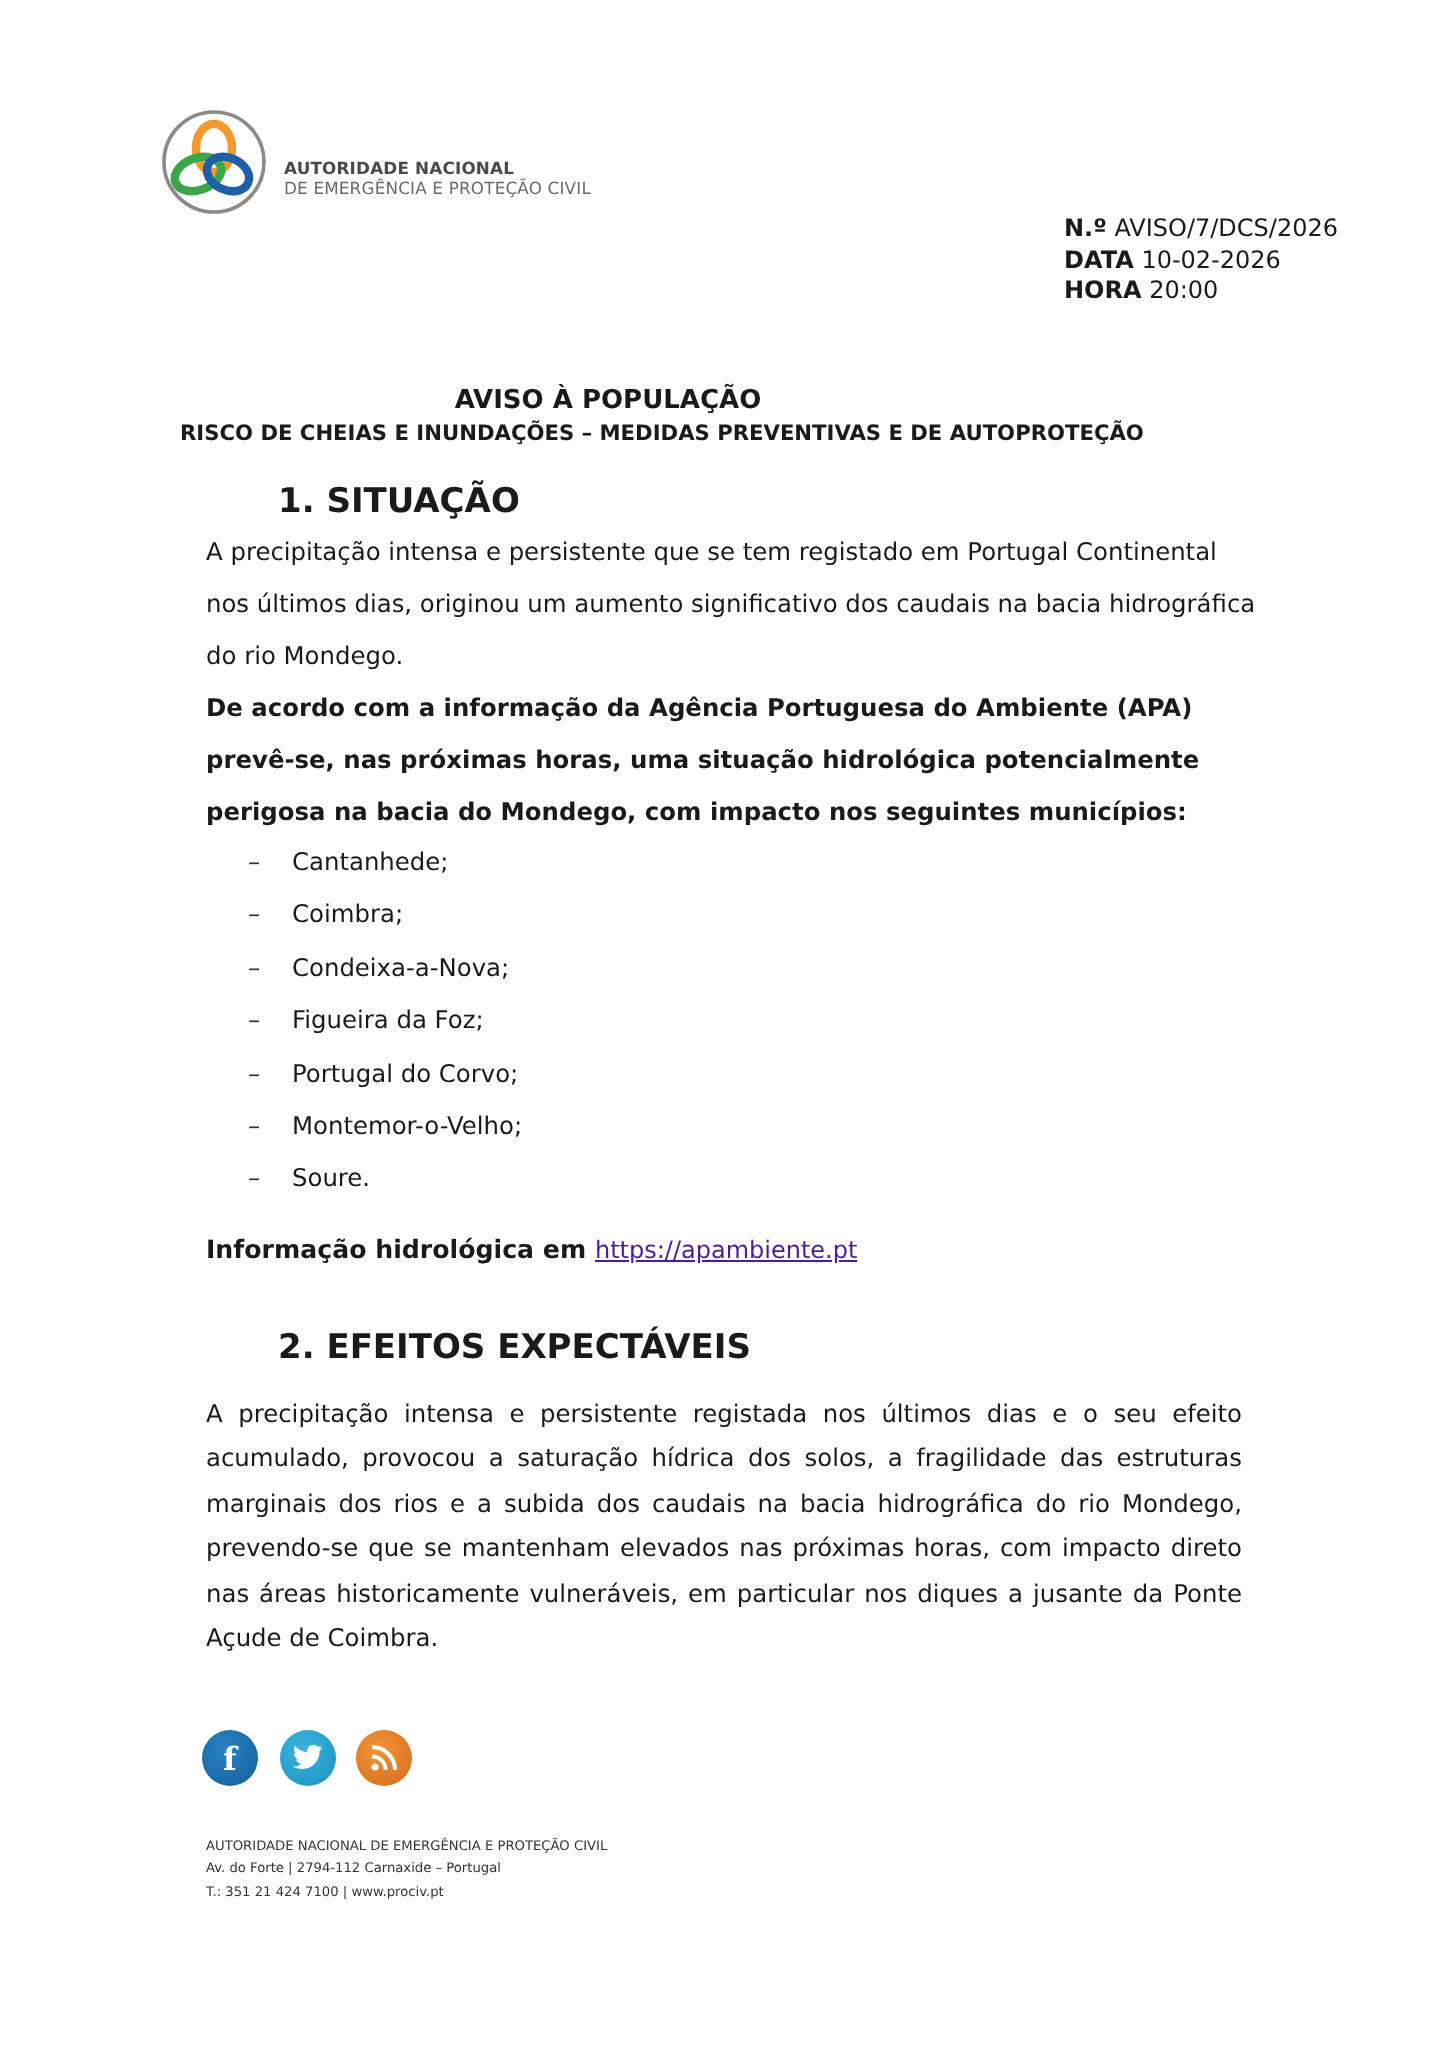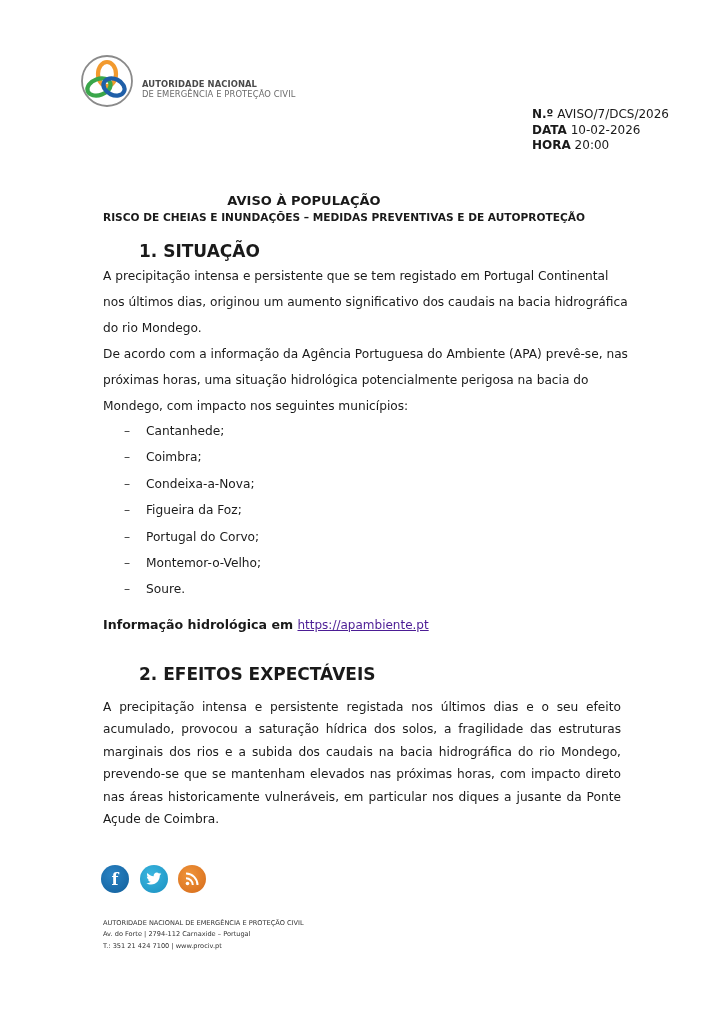--- a/index.html
+++ b/index.html
@@ -9,21 +9,21 @@
 
   
   .logo { left: 80px; top: 54px; width: 54px; height: 54px; }
   .org-name { left: 142px; top: 79px; font-size: 8.4px; line-height: 10px; color: #555; letter-spacing: 0.1px; }
   .org-name .l1 { font-weight: bold; color: #4a4a4a; }
   .org-name .l2 { color: #6a6a6a; }
   .meta { left: 532px; top: 71px; font-size: 12px; line-height: 15.5px; margin-top: 36px; }
   .meta b { font-weight: bold; }
 
   .title { left: 0; width: 608px; top: 163px; text-align: center; font-weight: bold; font-size: 13px; margin-top: 30px; }
-  .subtitle { left: 103px; top: 211px; font-weight: bold; font-size: 10.6px; }
+  .subtitle { left: 90px; top: 211px; font-weight: bold; font-size: 10.6px; }
   .h1 { left: 103px; font-weight: bold; font-size: 17px; margin-left: 36px; }
   .para { left: 103px; width: 528px; font-size: 12.2px; line-height: 26px; }
   .list { left: 124px; font-size: 12.2px; }
   .list .item { height: 26.4px; line-height: 26.4px; display: flex; }
   .list .dash { width: 22px; color: #333; }
   .info { left: 103px; top: 617px; font-size: 12.6px; font-weight: bold; }
   .info a { font-weight: normal; color: #4c1d95; text-decoration: underline; font-size: 12px; }
   .para2 { left: 103px; width: 518px; top: 696px; font-size: 12.2px; line-height: 22.4px; text-align: justify; }
 
   
@@ -54,21 +54,21 @@
   <div><b>N.º</b> <span>AVISO/7/DCS/2026</span></div>
   <div><b>DATA</b> <span>10-02-2026</span></div>
   <div><b>HORA</b> <span>20:00</span></div>
 </div>
 
 <div class="abs title">AVISO À POPULAÇÃO</div>
 <div class="abs subtitle">RISCO DE CHEIAS E INUNDAÇÕES – MEDIDAS PREVENTIVAS E DE AUTOPROTEÇÃO</div>
 
 <div class="abs h1" style="top:241px;">1. SITUAÇÃO</div>
 <div class="abs para" style="top:263px;">A precipitação intensa e persistente que se tem registado em Portugal Continental nos últimos dias, originou um aumento significativo dos caudais na bacia hidrográfica do rio Mondego.</div>
-<div class="abs para" style="top:341px;">De acordo com a informação da Agência Portuguesa do Ambiente (APA) prevê-se, nas próximas horas, uma situação hidrológica potencialmente perigosa na bacia do Mondego, com impacto nos seguintes municípios:</div>
+<div class="abs para" style="top:341px;font-weight:bold;">De acordo com a informação da Agência Portuguesa do Ambiente (APA) prevê-se, nas próximas horas, uma situação hidrológica potencialmente perigosa na bacia do Mondego, com impacto nos seguintes municípios:</div>
 
 <div class="abs list" style="top:418px;">
   <div class="item">
       <span class="dash">–</span>
       <span>Cantanhede;</span>
     </div>
   <div class="item">
       <span class="dash">–</span>
       <span>Coimbra;</span>
     </div>

